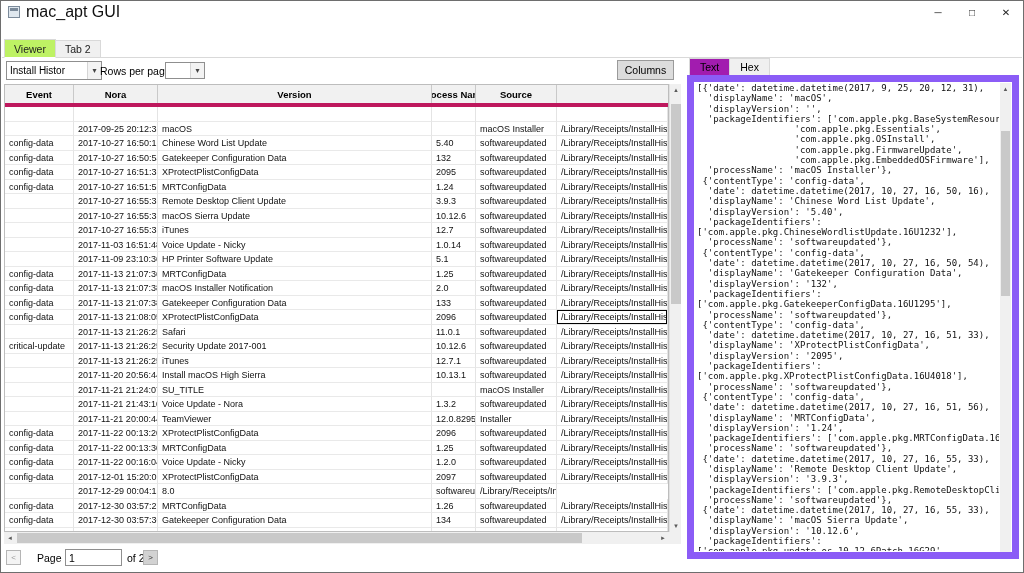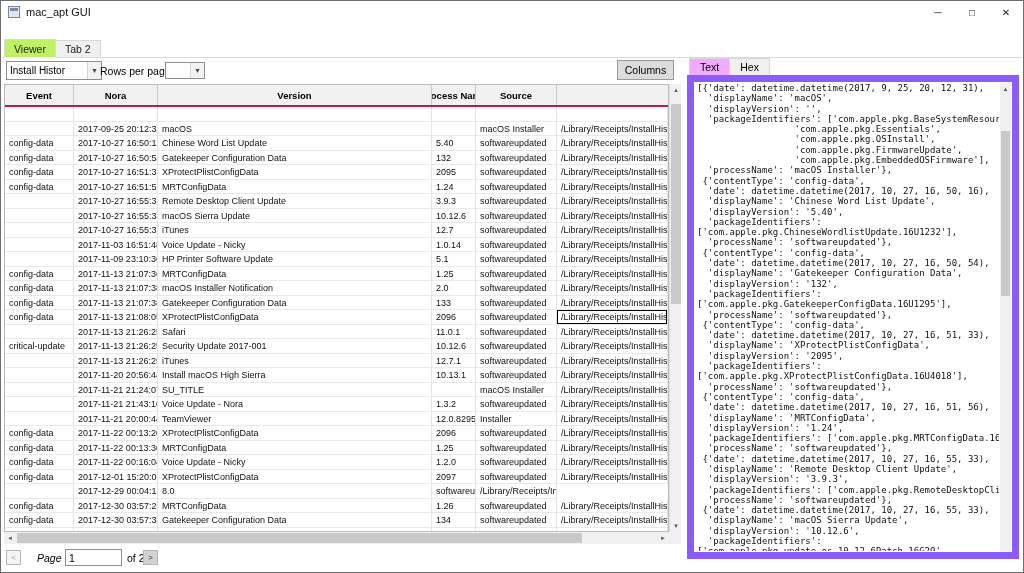--- a/index.html
+++ b/index.html
@@ -8,21 +8,21 @@
     font-family:"Liberation Sans", sans-serif; }
   .window { position:absolute; inset:0; width:1024px; height:573px;
     border:1px solid #6e6e6e; background:#fff; }
 
   
   .titlebar { position:absolute; left:0; top:0; right:0; height:22px;
     display:flex; align-items:center; background:#fff; }
   .app-icon { width:12px; height:12px; margin:0 6px 0 7px;
     border:1px solid #7b8a9a; background:#dfe7ee; position:relative; }
   .app-icon:before { content:""; position:absolute; left:1px; top:1px; right:1px; height:3px; background:#7b8a9a; }
-  .title-text { font-size:11px; color:#111; }
+  .title-text { font-size:16px; color:#111; }
   .win-controls { margin-left:auto; display:flex; height:22px; }
   .win-btn { width:34px; height:22px; display:flex; align-items:center; justify-content:center;
     font-size:10px; color:#222; }
 
   
   .menubar { position:absolute; left:0; top:22px; right:0; height:18px;
     display:flex; align-items:center; background:#fff; font-size:11.5px;margin-top:36px; }
   .menu-item { padding:2px 7px; }
 
   
@@ -43,21 +43,21 @@
   .combo-rows { left:164px; top:61px; width:40px; height:17px; }
   .lbl-rows { position:absolute; left:99px; top:64px; font-size:10.5px; }
   .btn-columns { position:absolute; left:616px; top:59px; width:57px; height:20px;
     background:#dcdcdc; border:1px solid #9a9a9a; font-size:10.5px;
     display:flex; align-items:center; justify-content:center; }
 
   
   .table-wrap { position:absolute; left:3px; top:83px; width:665px; height:448px;
     border:1px solid #bdbdbd; background:#fff; overflow:hidden; }
   .thead { display:grid; grid-template-columns:69px 84px 274px 44px 81px 1fr;
-    height:22px; background:#f1f1f1; border-bottom:2px solid #be185d; }
+    height:22px; background:#f1f1f1; border-bottom:4px solid #be185d; }
   .th { font-size:9.5px; font-weight:bold; display:flex; align-items:center; justify-content:center;
     border-right:1px solid #c9c9c9; white-space:nowrap; overflow:hidden; }
   .tbody { position:absolute; left:0; top:22px; right:0; bottom:0; overflow:hidden; }
   .trow { display:grid; grid-template-columns:69px 84px 274px 44px 81px 1fr; height:14.5px; }
   .td { font-size:9px; line-height:14px; padding:0 4px; white-space:nowrap; overflow:hidden;
     border-right:1px solid #e4e4e4; border-bottom:1px solid #e9e9e9; color:#111; }
   .cell-focused { box-shadow:inset 0 0 0 1px #000; }
 
   
   .sb { position:absolute; background:#f0f0f0; }
@@ -73,31 +73,31 @@
   .sb-h-table .right { right:0; top:0; width:12px; height:12px; }
   .sb-h-table .sb-thumb { left:13px; top:1px; width:565px; height:10px; }
   .sb-corner { left:668px; top:531px; width:12px; height:12px; }
 
   
   .pager-btn { position:absolute; width:15px; height:15px; font-size:8px;
     display:flex; align-items:center; justify-content:center; border:1px solid #b5b5b5; }
   .pager-prev { left:5px; top:549px; background:#f4f4f4; color:#9a9a9a; }
   .pager-next { left:142px; top:549px; background:#d2d2d2; color:#333; }
   .pager-lbl { position:absolute; top:551px; font-size:10.5px; }
-  .lbl-page { left:36px;font-style:italic; }
+  .lbl-page { left:36px; }
   .lbl-of { left:126px; }
   .page-input { position:absolute; left:64px; top:548px; width:57px; height:17px;
     border:1px solid #8f8f8f; font-size:10.5px; padding:0 3px;
     font-family:"Liberation Sans", sans-serif; }
 
   
   .rtabbar { position:absolute; left:688px; top:57px; height:17px; display:flex; align-items:flex-end; }
   .rtab { font-size:10.5px; padding:2px 10px; background:#f0f0f0;
     border:1px solid #d9d9d9; border-bottom:none; margin-right:-1px; }
-  .rtab.active { background:#f0abfc; position:relative; z-index:2; }
+  .rtab.active { background:#a21caf; position:relative; z-index:2; }
   .text-panel { position:absolute; left:686px; top:74px; width:332px; height:484px;
     border:7px solid #8b5cf6; background:#fff; overflow:hidden; }
   .text-panel pre { position:absolute; left:3px; top:1px; right:13px; bottom:1px;
     font-family:"DejaVu Sans Mono", monospace; font-size:9px; line-height:10.3px;
     white-space:pre; overflow:hidden; color:#111; }
   .sb-v-text { right:1px; top:1px; width:11px; height:480px; background:#f0f0f0; }
   .sb-v-text .up { left:0; top:0; width:11px; height:11px; }
   .sb-v-text .down { left:0; bottom:0; width:11px; height:11px; }
   .sb-v-text .sb-thumb { left:1px; top:48px; width:9px; height:165px; }
 </style>

